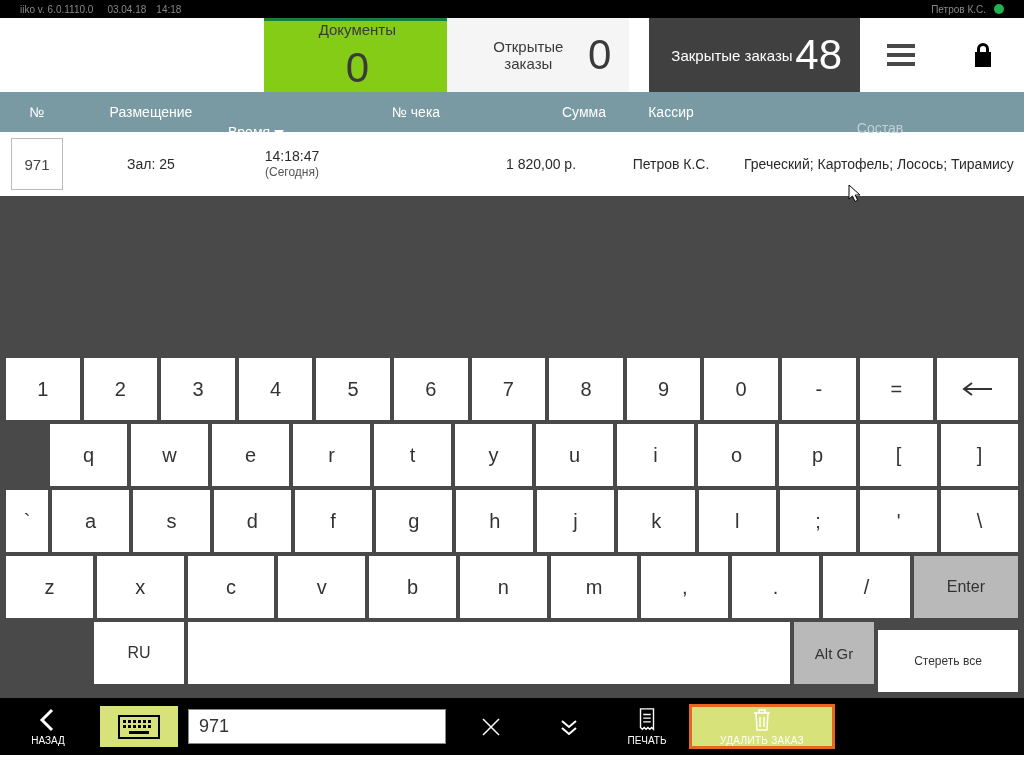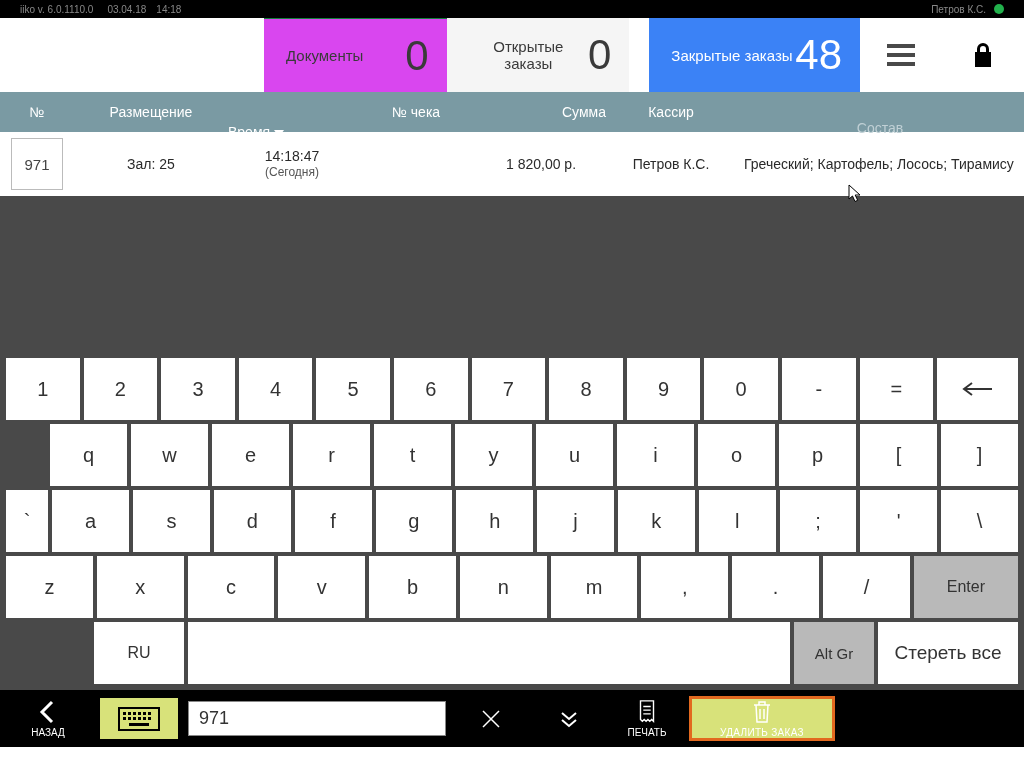--- a/index.html
+++ b/index.html
@@ -4,23 +4,23 @@
 <style>
 * { box-sizing: border-box; margin: 0; padding: 0; }
 html, body { width: 1024px; height: 768px; font-family: "Segoe UI", Arial, sans-serif; overflow: hidden; background: #fff; }
 .statusbar { height: 18px; background: #000; color: #888; font-size: 10px; display: flex; align-items: center; padding: 0 20px; }
 .statusbar .right { margin-left: auto; display: flex; align-items: center; gap: 8px; color: #888; }
 .status-dot { width: 10px; height: 10px; border-radius: 50%; background: #22b14c; display: inline-block; }
 .topbar { height: 74px; display: flex; background: #fff; }
 .topbar .spacer-left { flex: 0 0 264px; }
 .tab { display: flex; align-items: center; justify-content: space-between; padding: 0 18px 0 22px; font-size: 15px; font-weight: 300; }
 .tab .count { font-size: 42px; font-weight: 300; }
-.tab-docs { width: 198px; background: #d946ef; color: #3a3a3a; border-top: 1px solid #15803d; }
+.tab-docs { width: 198px; background: #84cc16; color: #3a3a3a; border-top: 3px solid #15803d; flex-direction: column; }
 .tab-open { width: 198px; background: #f5f5f5; color: #3a3a3a; }
-.tab-closed { width: 229px; background: #3b82f6; color: #fff; margin-left: 20px; }
+.tab-closed { width: 229px; background: #404040; color: #fff; margin-left: 20px; }
 .topbar .right-icons { margin-left: auto; display: flex; }
 .icon-btn { width: 82px; display: flex; align-items: center; justify-content: center; color: #494949; }
 .hamburger, .lock { display: flex; flex-direction: column; gap: 5px; }
 .hamburger span { width: 28px; height: 4px; background: #494949; }
 .colhead { height: 40px; background: #7a9aa3; color: #fff; display: flex; align-items: center; font-size: 14px; }
 .col-no    { width: 74px;  text-align: center; }
 .col-place { width: 154px; text-align: center; }
 .col-time  { width: 128px; text-align: left; position: relative; margin-top: 40px; }
 .col-check { width: 120px; text-align: center; }
 .col-sum   { width: 130px; text-align: right; }
@@ -50,21 +50,21 @@
 .krow3 .key { flex: 1 1 0; }
 .krow3 .key:first-child { flex: 0.55 1 0; }
 .krow4 .key { flex: 1 1 0; }
 .krow4 .key.kshift { flex: 1.35 1 0; font-size: 16px; }
 .key.kenter { flex: 1.2 1 0; background: #b9b9b9; font-size: 16px; }
 .krow5 .key { height: 62px; }
 .krow5 .kblank { flex: 0 0 84px; background: #494949; }
 .krow5 .klang  { flex: 0 0 90px; font-size: 16px; }
 .krow5 .kspace { flex: 1 1 auto; }
 .krow5 .kaltgr { flex: 0 0 80px; background: #b9b9b9; font-size: 15px; }
-.krow5 .kclear { flex: 0 0 140px; font-size: 19px; }
+.krow5 .kclear { flex: 0 0 140px; font-size: 12px; margin-top: 8px; }
 .arrow svg { stroke: #333; }
 .bottombar { height: 57px; background: #000; color: #fff; display: flex; align-items: stretch; }
 .bb-btn { display: flex; flex-direction: column; align-items: center; justify-content: center; font-size: 10px; gap: 2px; }
 .bb-back  { width: 96px; }
 .bb-kbd   { width: 78px; background: #d8e27a; margin: 8px 4px; color: #000; }
 .bb-input { width: 258px; margin: 11px 6px; }
 .bb-input input { width: 100%; height: 100%; border: 1px solid #888; background: #fff; color: #333; font-size: 18px; padding: 0 10px; font-family: inherit; }
 .bb-x     { width: 78px; }
 .bb-dbl   { width: 78px; }
 .bb-print { width: 78px; }

